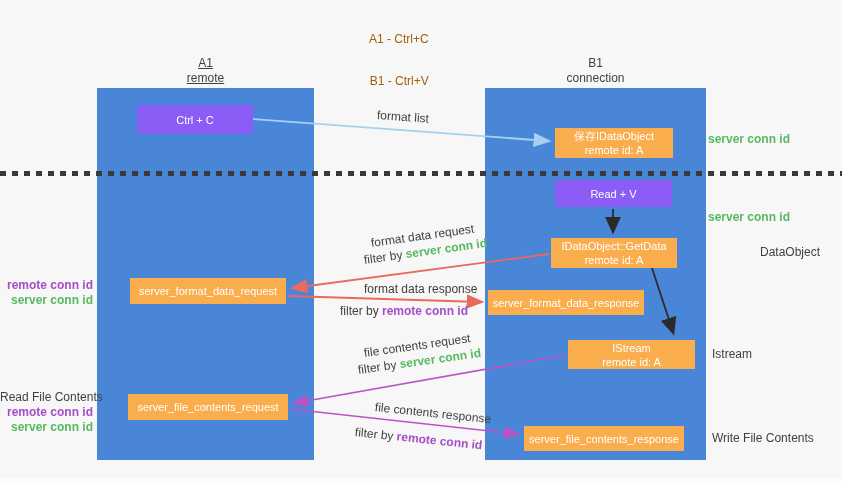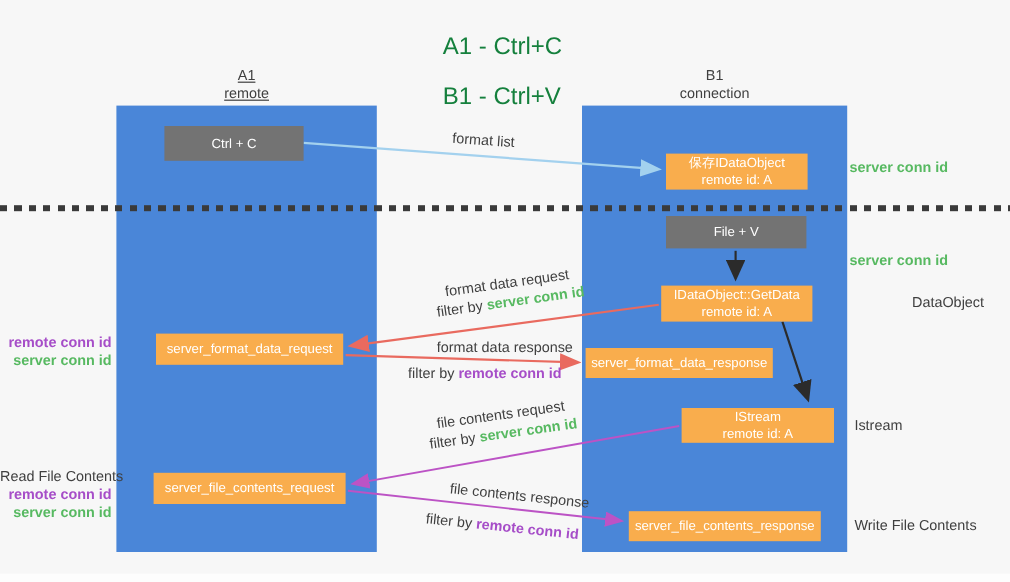--- a/index.html
+++ b/index.html
@@ -5,22 +5,22 @@
   html,body{margin:0;padding:0;}
   body{font-family:"Liberation Sans", sans-serif; background:#ffffff;}
   .stage{position:relative;width:842px;height:485px;background:#f7f7f7;overflow:hidden;}
   .col{position:absolute;background:#4a86d8;z-index:1;}
   .dotted{position:absolute;z-index:2;height:5px;
     background:repeating-linear-gradient(90deg,#3a3a3a 0 6px,transparent 6px 12px);}
   svg.arrows{position:absolute;left:0;top:0;z-index:3;}
   .box{position:absolute;z-index:4;display:flex;flex-direction:column;align-items:center;justify-content:center;
        color:#ffffff;font-size:11px;line-height:14px;text-align:center;white-space:nowrap;}
   .box.orange{background:#f9ad4d;}
-  .box.green{background:#737373;}
-  .title{position:absolute;z-index:4;font-size:20px;line-height:21px;color:#15803d;white-space:pre-line;}
+  .box.green{background:#8b5cf6;}
+  .title{position:absolute;z-index:4;font-size:12px;line-height:21px;color:#a16207;white-space:pre-line;text-align:right;}
   .header{position:absolute;z-index:4;font-size:12px;line-height:15px;color:#3f3f3f;text-align:center;}
   .lbl{position:absolute;z-index:5;font-size:12px;color:#3f3f3f;white-space:nowrap;}
   .lbl.rot-neg{transform:rotate(-8deg);transform-origin:left center;}
   .lbl.rot-pos6{transform:rotate(6deg);transform-origin:left center;}
   .lbl.rot-pos4{transform:rotate(4deg);transform-origin:left center;}
   .green-b{color:#57b961;font-weight:700;}
   .purple-b{color:#a64dc8;font-weight:700;}
   .side-group{position:absolute;z-index:5;font-size:12px;line-height:15px;text-align:right;white-space:nowrap;}
   .bottom-strip{position:absolute;left:0;bottom:0;width:842px;height:7px;background:#fdfdfd;z-index:0;}
 </style>
@@ -77,21 +77,21 @@
   <div class="box green" style="left:137px;top:105px;width:116px;height:29px;">
     <div>Ctrl + C</div>
   </div>
 
   <div class="box orange" style="left:555px;top:128px;width:118px;height:30px;">
     <div>保存IDataObject</div>
     <div>remote id: A</div>
   </div>
 
   <div class="box green" style="left:555px;top:180px;width:117px;height:27px;">
-    <div>File + V</div>
+    <div>Read + V</div>
   </div>
 
   <div class="box orange" style="left:551px;top:238px;width:126px;height:30px;">
     <div>IDataObject::GetData</div>
     <div>remote id: A</div>
   </div>
 
   <div class="box orange" style="left:130px;top:278px;width:156px;height:26px;">
     <div>server_format_data_request</div>
   </div>

